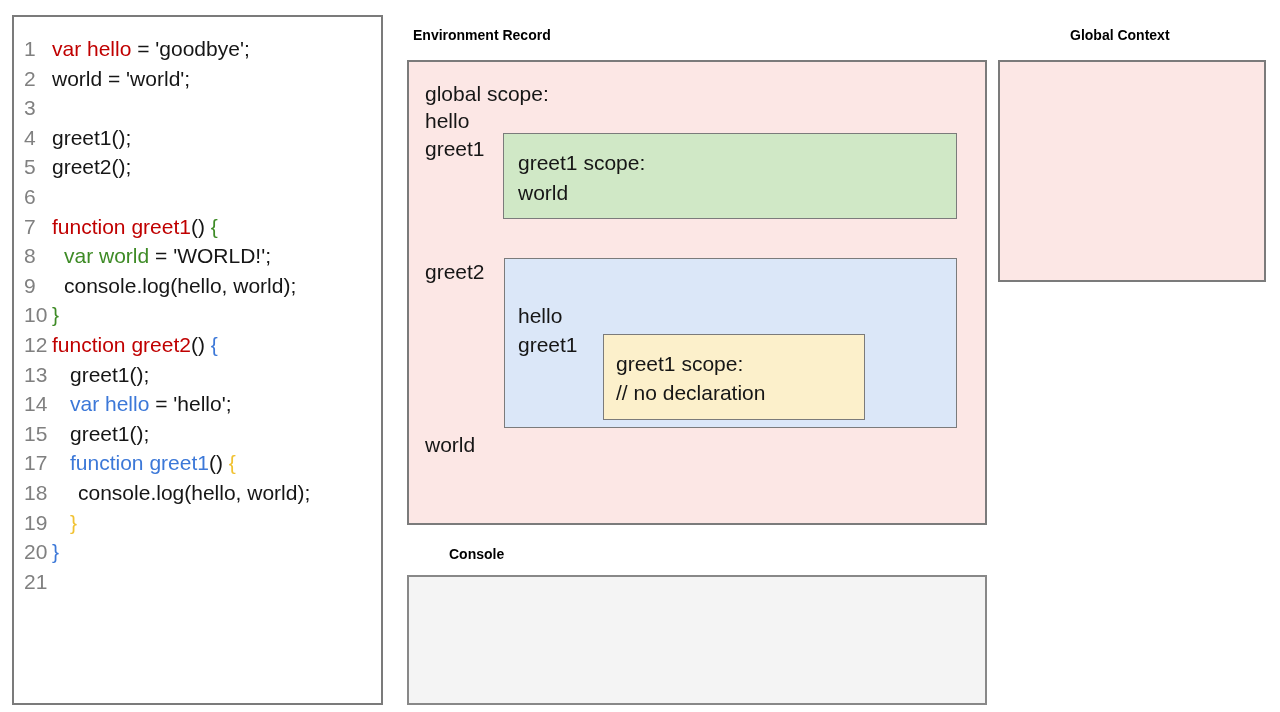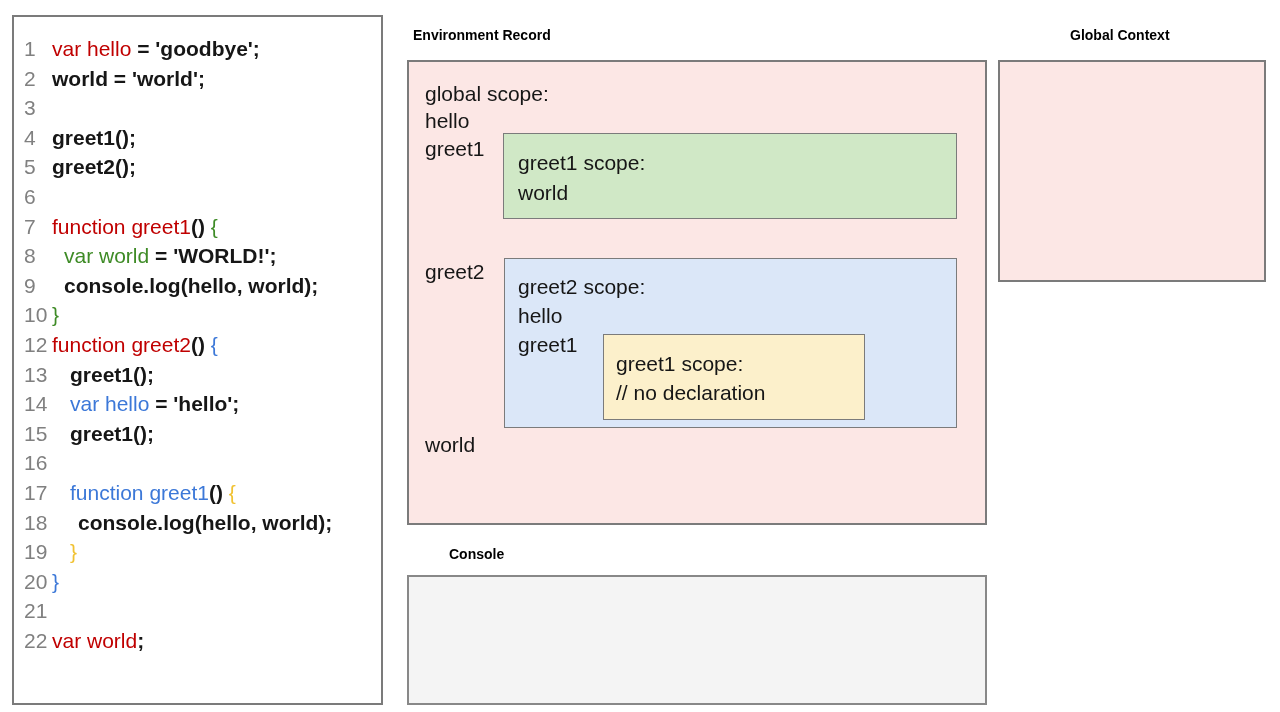--- a/index.html
+++ b/index.html
@@ -9,21 +9,21 @@
 
   
   .code-panel {
     position:absolute; left:12px; top:15px; width:371px; height:690px;
     background:#ffffff; border:2px solid #7b7b7b; padding-top:17px;
   }
   .code-line { display:flex; height:29.6px; line-height:29.6px;
     font-size:21px; white-space:pre; }
   .ln { color:var(--gray); width:38px; padding-left:10px; flex:0 0 auto; }
   .code-text { color:var(--black); }
-  .c-black  { color:var(--black);font-weight:bold; }
+  .c-black  { color:var(--black); }
   .c-red    { color:var(--red); }
   .c-green  { color:var(--green); }
   .c-blue   { color:var(--blue); }
   .c-yellow { color:var(--yellow); }
 
   
   .heading { position:absolute; font-size:14px; font-weight:700; color:#000;
     line-height:26px; }
   .h-er { left:413px; top:22px; }
   .h-gc { left:1070px; top:22px; }
@@ -76,46 +76,43 @@
         <div class="code-line"><span class="ln">5</span><span class="code-text" style="padding-left: 0px;"><span class="c-black">greet2();</span></span></div>
         <div class="code-line"><span class="ln">6</span><span class="code-text" style="padding-left: 0px;"></span></div>
         <div class="code-line"><span class="ln">7</span><span class="code-text" style="padding-left: 0px;"><span class="c-red">function greet1</span><span class="c-black">() </span><span class="c-green">{</span></span></div>
         <div class="code-line"><span class="ln">8</span><span class="code-text" style="padding-left: 12px;"><span class="c-green">var world</span><span class="c-black"> = 'WORLD!';</span></span></div>
         <div class="code-line"><span class="ln">9</span><span class="code-text" style="padding-left: 12px;"><span class="c-black">console.log(hello, world);</span></span></div>
         <div class="code-line"><span class="ln">10</span><span class="code-text" style="padding-left: 0px;"><span class="c-green">}</span></span></div>
         <div class="code-line"><span class="ln">12</span><span class="code-text" style="padding-left: 0px;"><span class="c-red">function greet2</span><span class="c-black">() </span><span class="c-blue">{</span></span></div>
         <div class="code-line"><span class="ln">13</span><span class="code-text" style="padding-left: 18px;"><span class="c-black">greet1();</span></span></div>
         <div class="code-line"><span class="ln">14</span><span class="code-text" style="padding-left: 18px;"><span class="c-blue">var hello</span><span class="c-black"> = 'hello';</span></span></div>
         <div class="code-line"><span class="ln">15</span><span class="code-text" style="padding-left: 18px;"><span class="c-black">greet1();</span></span></div>
-        <div class="code-line"><span class="ln">16</span><span class="code-text" style="padding-left: 0px;"></span></div>
         <div class="code-line"><span class="ln">17</span><span class="code-text" style="padding-left: 18px;"><span class="c-blue">function greet1</span><span class="c-black">() </span><span class="c-yellow">{</span></span></div>
         <div class="code-line"><span class="ln">18</span><span class="code-text" style="padding-left: 26px;"><span class="c-black">console.log(hello, world);</span></span></div>
         <div class="code-line"><span class="ln">19</span><span class="code-text" style="padding-left: 18px;"><span class="c-yellow">}</span></span></div>
         <div class="code-line"><span class="ln">20</span><span class="code-text" style="padding-left: 0px;"><span class="c-blue">}</span></span></div>
         <div class="code-line"><span class="ln">21</span><span class="code-text" style="padding-left: 0px;"></span></div>
-        <div class="code-line"><span class="ln">22</span><span class="code-text" style="padding-left: 0px;"><span class="c-red">var world</span><span class="c-black">;</span></span></div>
       </div>
   </div>
 
   <div class="heading h-er">Environment Record</div>
 
   <div class="er-box">
     <div class="scope-text" style="left:16px; top:17px;">global scope:</div>
     <div class="scope-text c-red" style="left:16px; top:44px;">hello</div>
     <div class="scope-text c-red" style="left:16px; top:72px;">greet1</div>
     <div class="scope-text c-red" style="left:16px; top:195px;">greet2</div>
     <div class="scope-text c-red" style="left:16px; top:368px;">world</div>
 
     <div class="greet1-box">
       <div class="scope-text" style="left:14px; top:14px;">greet1 scope:</div>
       <div class="scope-text c-green" style="left:14px; top:44px;">world</div>
     </div>
 
     <div class="greet2-box">
-      <div class="scope-text" style="left:13px; top:13px;">greet2 scope:</div>
       <div class="scope-text c-blue" style="left:13px; top:42px;">hello</div>
       <div class="scope-text c-blue" style="left:13px; top:71px;">greet1</div>
 
       <div class="greet1-inner-box">
         <div class="scope-text" style="left:12px; top:14px;">greet1 scope:</div>
         <div class="scope-text" style="left:12px; top:43px;">// no declaration</div>
       </div>
     </div>
   </div>
 

